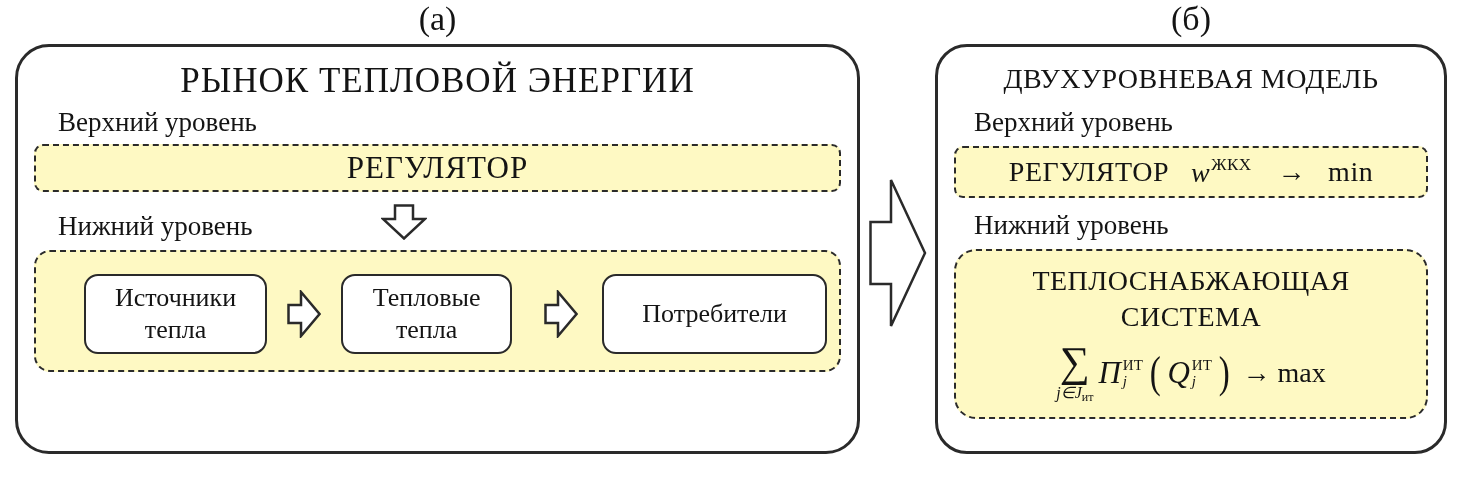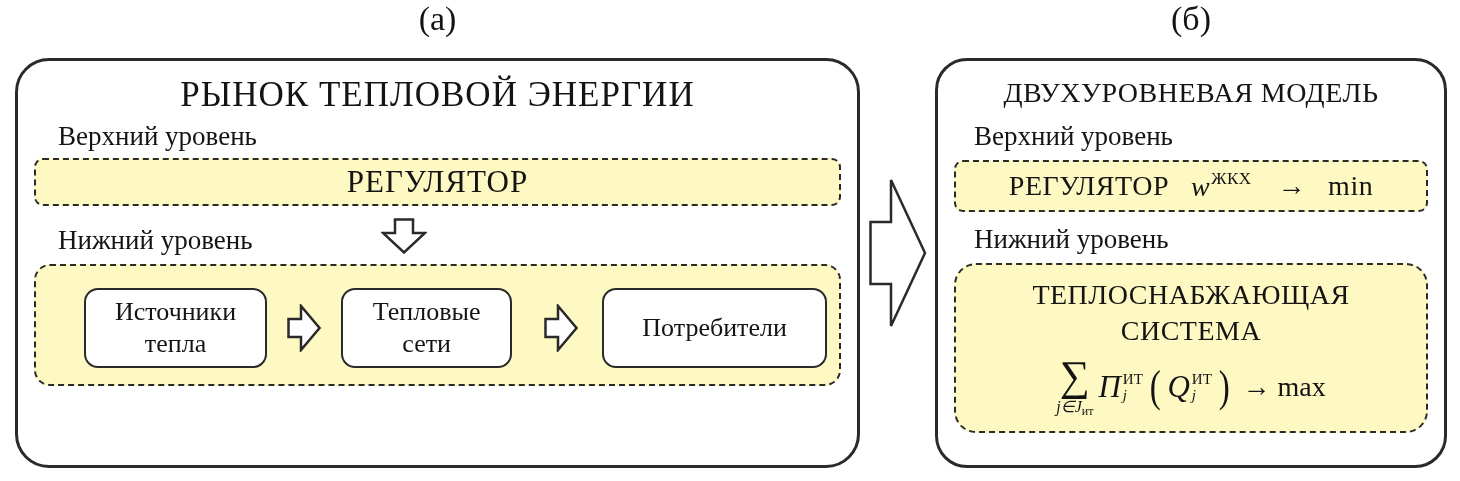--- a/index.html
+++ b/index.html
@@ -7,21 +7,21 @@
   body {
     font-family:"Liberation Serif", serif;
     color:#141414;
   }
   .figure { position:relative; width:1460px; height:481px; background:#fff; overflow:hidden; }
 
   .panel-label { position:absolute; top:0px; font-size:34px; text-align:center; }
   .panel-label.la { left:15px; width:845px; }
   .panel-label.lb { left:935px; width:512px; }
 
-  .panel { position:absolute; top:58px; border:3px solid #2a2a2a; border-radius:34px; background:#fff; }
+  .panel { position:absolute; top:44px; border:3px solid #2a2a2a; border-radius:34px; background:#fff; }
   .panel-a { left:15px; width:845px; height:410px; padding:8px 16px 10px; }
   .panel-b { left:935px; width:512px; height:410px; padding:6px 16px 10px; border-radius:32px; }
 
   .dashed { border:2px dashed #2a2a2a; background:#fef9c3; }
 
   
   .pa-title { text-align:center; font-size:35px; letter-spacing:1px; margin-top:6px; }
   .level-label { font-size:27px; margin:6px 0 6px 24px; }
   .pa-regulator { border-radius:9px; height:48px; display:flex; align-items:center; justify-content:center; font-size:31px; letter-spacing:1px; }
   .pa-lower-row { display:flex; align-items:flex-end; margin:8px 0 8px 24px; height:42px; }
@@ -90,21 +90,21 @@
 
     <div class="dashed pa-system">
       <div class="chain">
         <div class="chain-box b1">
           <span>Источники тепла</span>
         </div>
         <svg class="right-arrow" width="34" height="48" viewBox="0 0 34 48">
           <polygon points="1.5,15 14,15 14,2 32.5,24 14,46 14,33 1.5,33" fill="#ffffff" stroke="#2a2a2a" stroke-width="2.5" stroke-linejoin="miter"></polygon>
         </svg>
         <div class="chain-box b2">
-          <span>Тепловые сети</span>
+          <span>Тепловые тепла</span>
         </div>
         <svg class="right-arrow ra2" width="34" height="48" viewBox="0 0 34 48">
           <polygon points="1.5,15 14,15 14,2 32.5,24 14,46 14,33 1.5,33" fill="#ffffff" stroke="#2a2a2a" stroke-width="2.5" stroke-linejoin="miter"></polygon>
         </svg>
         <div class="chain-box b3">
           <span>Потребители</span>
         </div>
       </div>
     </div>
   </div>

